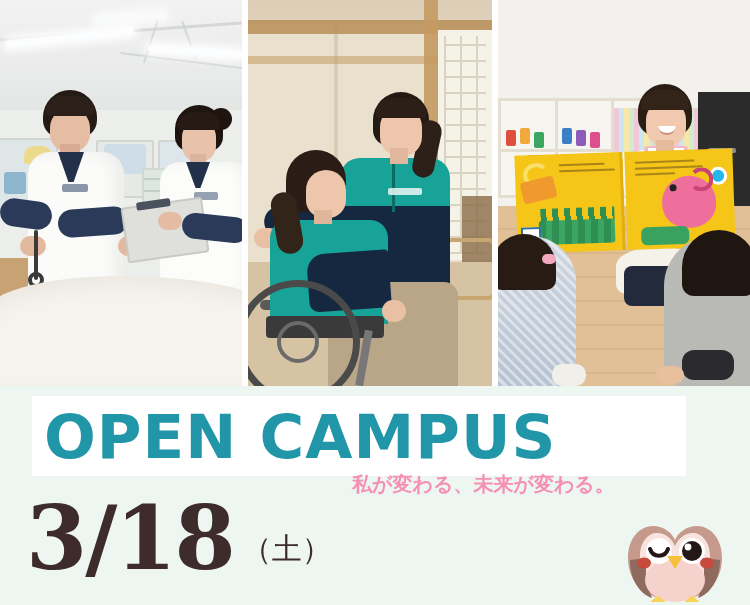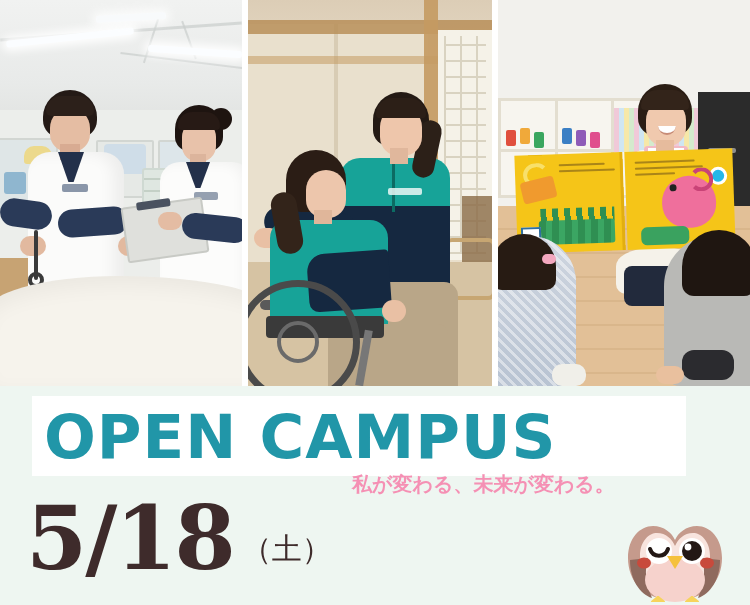--- a/index.html
+++ b/index.html
@@ -362,21 +362,21 @@
   </div>
 
   <div class="bottom">
 
     <div class="oc-band"></div>
     <div class="oc-title">OPEN CAMPUS</div>
 
     <div class="tag">私が変わる、未来が変わる。</div>
 
     <div class="date-wrap">
-      <span class="date-main">5/18</span>
+      <span class="date-main">3/18</span>
       <span class="date-dow">（土）</span>
     </div>
 
   </div>
 
   <div class="owl">
     <svg viewBox="0 0 106 84" xmlns="http://www.w3.org/2000/svg" aria-hidden="true">
 
       <path d="M53 82 C20 82 6 62 6 40 C6 20 18 8 31 8 C42 8 50 15 53 22 C56 15 64 8 75 8 C88 8 100 20 100 40 C100 62 86 82 53 82 Z" fill="#C59A8C"></path>
 

